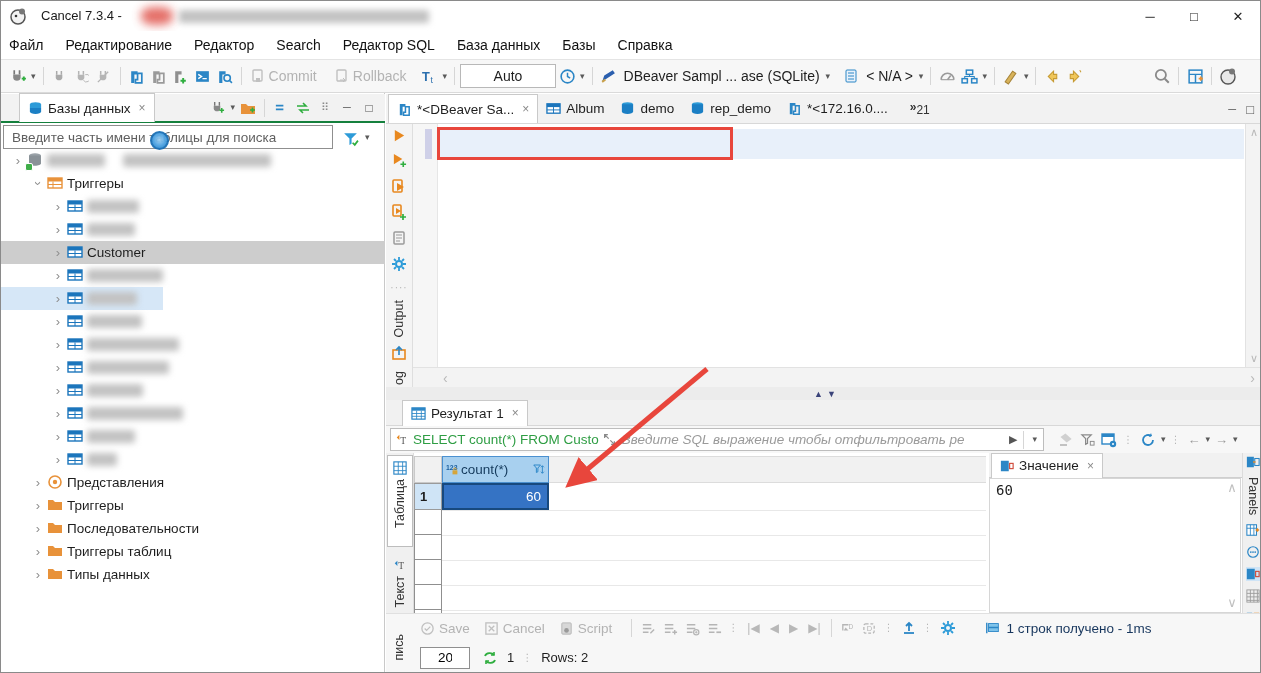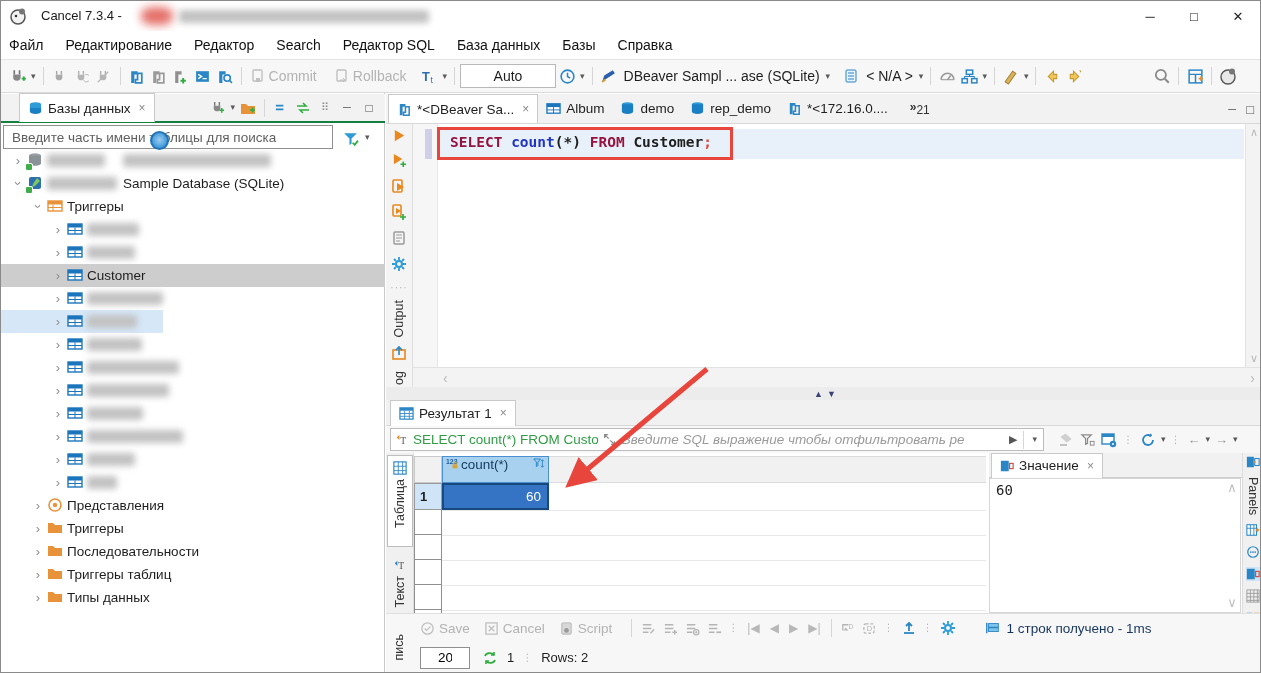--- a/index.html
+++ b/index.html
@@ -91,21 +91,21 @@
   #filter-input::placeholder { color:#9a9a9a; font-style:italic; opacity:1; }
 
   #res-body { left:385px; top:452px; width:876px; height:160px; background:#fff; }
   #res-strip { left:385px; top:452px; width:28px; height:221px; background:#f0f0f0; border-right:1px solid #dcdcdc; }
   .side-tab { position:absolute; left:1px; width:26px; display:flex; flex-direction:column; align-items:center; padding:5px 0; gap:4px; }
   .side-tab.active { background:#fff; border:1px solid #bdbdbd; }
 
   #grid { left:413px; top:452px; width:572px; height:160px; background:#fff; overflow:hidden; }
   .gline { position:absolute; left:0; width:572px; height:1px; background:#e8e8e8; }
   #corner-cell { left:0px; top:3px; width:28px; height:27px; background:#f1f1f1; border:1px solid #c9c9c9; }
-  #col-header { left:28px; top:3px; width:107px; height:27px; background:#a8d0ef; border:1px solid #4a90d0; display:flex; padding:0 3px; font-size:13.5px; color:#143a5c; }
+  #col-header { left:28px; top:3px; width:107px; height:27px; background:#a8d0ef; border:1px solid #4a90d0; display:flex; align-items:center; padding:0 3px; font-size:13.5px; color:#143a5c; }
   #hdr-rest { left:135px; top:3px; width:437px; height:27px; background:#f1f1f1; border-top:1px solid #dcdcdc; border-bottom:1px solid #dcdcdc; }
   #rownum-1 { left:0px; top:30px; width:28px; height:27px; background:#cfe4f6; border:1px solid #9a9a9a; font-weight:bold; display:flex; align-items:center; padding-left:5px; }
   #cell-60 { left:28px; top:30px; width:107px; height:27px; background:#3573c4; border:2px solid #17497e; color:#fff; display:flex; align-items:center; justify-content:flex-end; padding-right:6px; font-size:13.5px; }
   .empty-rn { position:absolute; left:0; width:28px; height:25px; background:#fff; border:1px solid #8f8f8f; border-top:none; }
 
   #value-panel { left:988px; top:452px; width:252px; height:160px; }
   #vp-tabrow { position:absolute; left:0; top:0; width:300px; height:25px; background:#f1f1f1; border-bottom:1px solid #cfcfcf; }
   #vp-content { position:absolute; left:0; top:25px; width:252px; height:135px; background:#fff; border:1px solid #d6d6d6; font-family:"DejaVu Sans Mono", monospace; font-size:14px; padding:3px 6px; }
   #vp-scroll { position:absolute; right:2px; top:28px; height:128px; width:14px; display:flex; flex-direction:column; justify-content:space-between; align-items:center; color:#c0c0c0; }
 
@@ -398,29 +398,20 @@
   <div id="tree" class="abs">
     <div class="trow ind1">
       <span class="chev glyph">›</span>
       <span class="tico"><svg width="16" height="16" viewBox="0 0 16 16">
             <ellipse cx="8" cy="3.5" rx="6" ry="2.2" fill="#9aa2a8"></ellipse>
             <path d="M2 3.5v8c0 1.2 2.7 2.2 6 2.2s6-1 6-2.2v-8" fill="#8a9298"></path>
           </svg><span class="check"></span></span>
       <span class="blur-bar" style="width:58px"></span>
         <span style="width:18px"></span>
         <span class="blur-bar" style="width:148px"></span>
-    </div>
-    <div class="trow ind1">
-      <span class="chev open glyph">›</span>
-      <span class="tico"><svg width="16" height="16" viewBox="0 0 16 16">
-            <rect x="2" y="2" width="12" height="12" rx="2" fill="#2b6fae"></rect>
-            <path d="M10 3l3 3-5 5-3 1 1-3z" fill="#7fc75f"></path>
-          </svg><span class="check"></span></span>
-      <span class="blur-bar" style="width:70px;margin-right:6px"></span>
-      <span>Sample Database (SQLite)</span>
     </div>
     <div class="trow ind2">
       <span class="chev open glyph">›</span>
       <span class="tico"><svg width="16" height="16" viewBox="0 0 16 16">
             <rect x="1" y="3" width="14" height="10" fill="#fff" stroke="#e8923a" stroke-width="1.4"></rect>
             <rect x="1" y="3" width="14" height="3.5" fill="#e8923a"></rect>
             <path d="M6 6.5V13M1 9.5h14" stroke="#e8923a"></path>
           </svg></span>
       <span>Триггеры</span>
     </div>
@@ -649,39 +640,38 @@
           <rect x="2" y="5" width="12" height="9" fill="none" stroke="#e8881f" stroke-width="1.6"></rect>
           <path d="M8 10V2M5 5l3-3 3 3" stroke="#2b86c6" stroke-width="1.6" fill="none"></path>
         </svg></span>
     <span class="vtext">og</span>
   </div>
 
   <div id="ed-area" class="abs"></div>
   <div id="ed-gutter" class="abs"></div>
   <div id="ed-gutter-mark" class="abs"></div>
   <div id="cur-line" class="abs"></div>
-  <div id="sql-line" class="abs"><span class="kw">SELECT</span><span class="pl"> </span><span class="fn">count</span><span class="pl">(*)</span><span class="pl"> </span><span class="kw">FROM</span><span class="pl"> </span><span class="pl">Customer</span><span class="semi">;</span></div>
   <div id="red-box" class="abs"></div>
 
   <div id="ed-vscroll" class="abs">
     <div class="abs scroll-arrow" style="right:3px;top:2px">∧</div>
     <div class="abs scroll-arrow" style="right:3px;bottom:2px">∨</div>
   </div>
   <div id="ed-hscroll" class="abs row">
     <span class="scroll-arrow glyph" style="margin-left:30px;font-size:14px">‹</span>
     <span style="flex:1"></span>
     <span class="scroll-arrow glyph" style="margin-right:6px;font-size:14px">›</span>
   </div>
 
   <div id="splitter" class="abs">
     <span id="split-chevrons"><span class="glyph">▲</span><span class="glyph">▼</span></span>
   </div>
 
   <div id="res-tabrow" class="abs row">
-    <div class="etab active" style="margin-left:4px;height:26px">
+    <div class="etab active" style="margin-left:16px;height:26px">
       <svg width="15" height="15" viewBox="0 0 16 16">
           <rect x="1" y="2" width="14" height="12" fill="#fff" stroke="#2b86c6" stroke-width="1.3"></rect>
           <rect x="1" y="2" width="14" height="3" fill="#2b86c6"></rect>
           <path d="M6 5v9M11 5v9M1 8h14M1 11h14" stroke="#2b86c6" stroke-width=".9"></path>
         </svg>
       <span>Результат 1</span>
       <span class="closex glyph">×</span>
     </div>
   </div>
 

